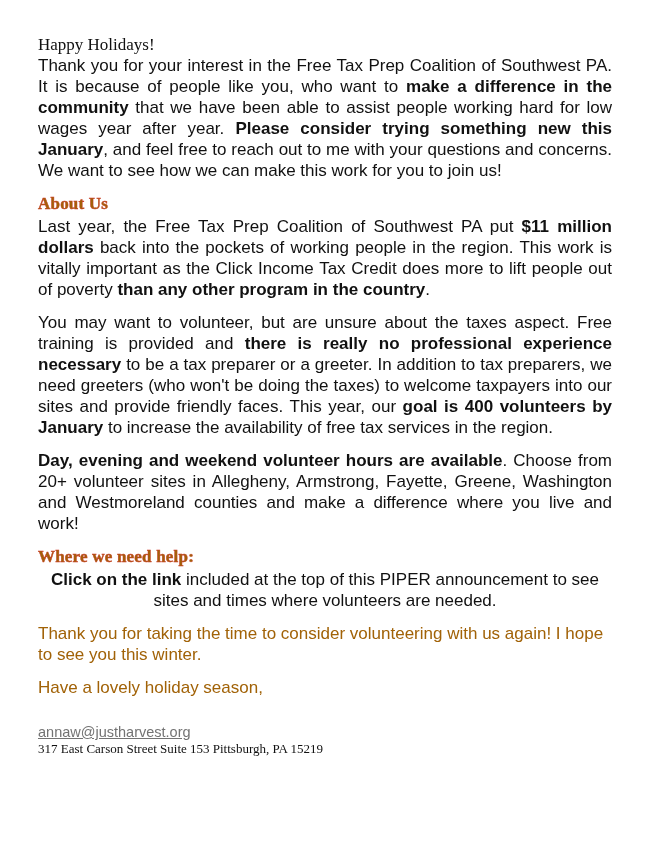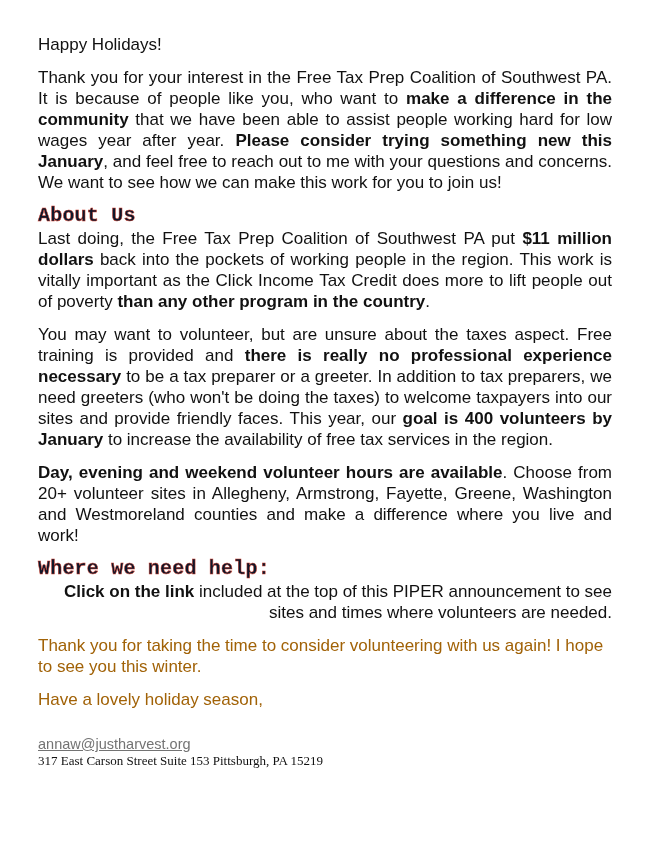--- a/index.html
+++ b/index.html
@@ -1,43 +1,43 @@
 <!DOCTYPE html>
 <html><head>
 <meta charset="utf-8">
 <style>
   html, body { margin: 0; padding: 0; background: #ffffff; }
   body { width: 650px; height: 841px; overflow: hidden; position: relative; }
   .page { position: absolute; left: 38px; top: 34px; width: 574px; font-family: "Liberation Sans", sans-serif; color: #111111; }
   p { margin: 0; font-size: 17px; line-height: 21px; text-align: justify; }
-  .greeting { margin-bottom: 12px; text-align: left; }
+  .greeting { margin-bottom: 0; text-align: left; font-family: Liberation Serif, serif; }
   .para { margin-bottom: 12px; }
-  .heading { font-family: Liberation Mono, monospace; font-weight: 900; font-size: 20px; line-height: 22px; color: #0f172a; margin: 0; letter-spacing: 0.2px; -webkit-text-stroke: 0.5px #cc3b2a; }
+  .heading { font-family: Liberation Serif, serif; font-weight: 900; font-size: 17px; line-height: 22px; color: #a16207; margin: 0; letter-spacing: 0.2px; -webkit-text-stroke: 0.5px #cc3b2a; }
   .h-about { margin-top: 2px; margin-bottom: 1px; }
   .h-help { margin-top: 2px; margin-bottom: 1px; }
   b { font-weight: bold; }
-  .left { text-align: right; }
+  .left { text-align: center; }
   .blue { color: #a16207; text-align: left; }
   .sig { margin-top: 26px; font-family: "Liberation Sans", sans-serif; font-size: 14.5px; line-height: 17px; color: #111; }
   .sig-name { color: #1a7a4a; font-size: 14.5px; letter-spacing: 0.3px; }
   .sig-line { }
   .sig-email { color: #737373; text-decoration: underline; cursor: pointer; }
   .sig-addr { font-size: 13px; line-height: 16px; font-family: Liberation Serif, serif; }
 </style>
 </head>
 <body>
 
 <div class="page">
   <p class="greeting">Happy Holidays!</p>
 
   <p class="para"><span>Thank you for your interest in the Free Tax Prep Coalition of Southwest PA. It is because of people like you, who want to </span><b>make a difference in the community</b><span> that we have been able to assist people working hard for low wages year after year. </span><b>Please consider trying something new this January</b><span>, and feel free to reach out to me with your questions and concerns. We want to see how we can make this work for you to join us!</span></p>
 
   <h2 class="heading h-about">About Us</h2>
 
-  <p class="para"><span>Last doing, the Free Tax Prep Coalition of Southwest PA put </span><b>$11 million dollars</b><span> back into the pockets of working people in the region. This work is vitally important as the Click Income Tax Credit does more to lift people out of poverty </span><b>than any other program in the country</b><span>.</span></p>
+  <p class="para"><span>Last year, the Free Tax Prep Coalition of Southwest PA put </span><b>$11 million dollars</b><span> back into the pockets of working people in the region. This work is vitally important as the Click Income Tax Credit does more to lift people out of poverty </span><b>than any other program in the country</b><span>.</span></p>
 
   <p class="para"><span>You may want to volunteer, but are unsure about the taxes aspect. Free training is provided and </span><b>there is really no professional experience necessary</b><span> to be a tax preparer or a greeter. In addition to tax preparers, we need greeters (who won't be doing the taxes) to welcome taxpayers into our sites and provide friendly faces. This year, our </span><b>goal is 400 volunteers by January</b><span> to increase the availability of free tax services in the region.</span></p>
 
   <p class="para"><b>Day, evening and weekend volunteer hours are available</b><span>. Choose from 20+ volunteer sites in Allegheny, Armstrong, Fayette, Greene, Washington and Westmoreland counties and make a difference where you live and work!</span></p>
 
   <h2 class="heading h-help">Where we need help:</h2>
 
   <p class="para left"><b>Click on the link</b><span> included at the top of this PIPER announcement to see sites and times where volunteers are needed.</span></p>
 
   <p class="para blue">Thank you for taking the time to consider volunteering with us again! I hope to see you this winter.</p>

